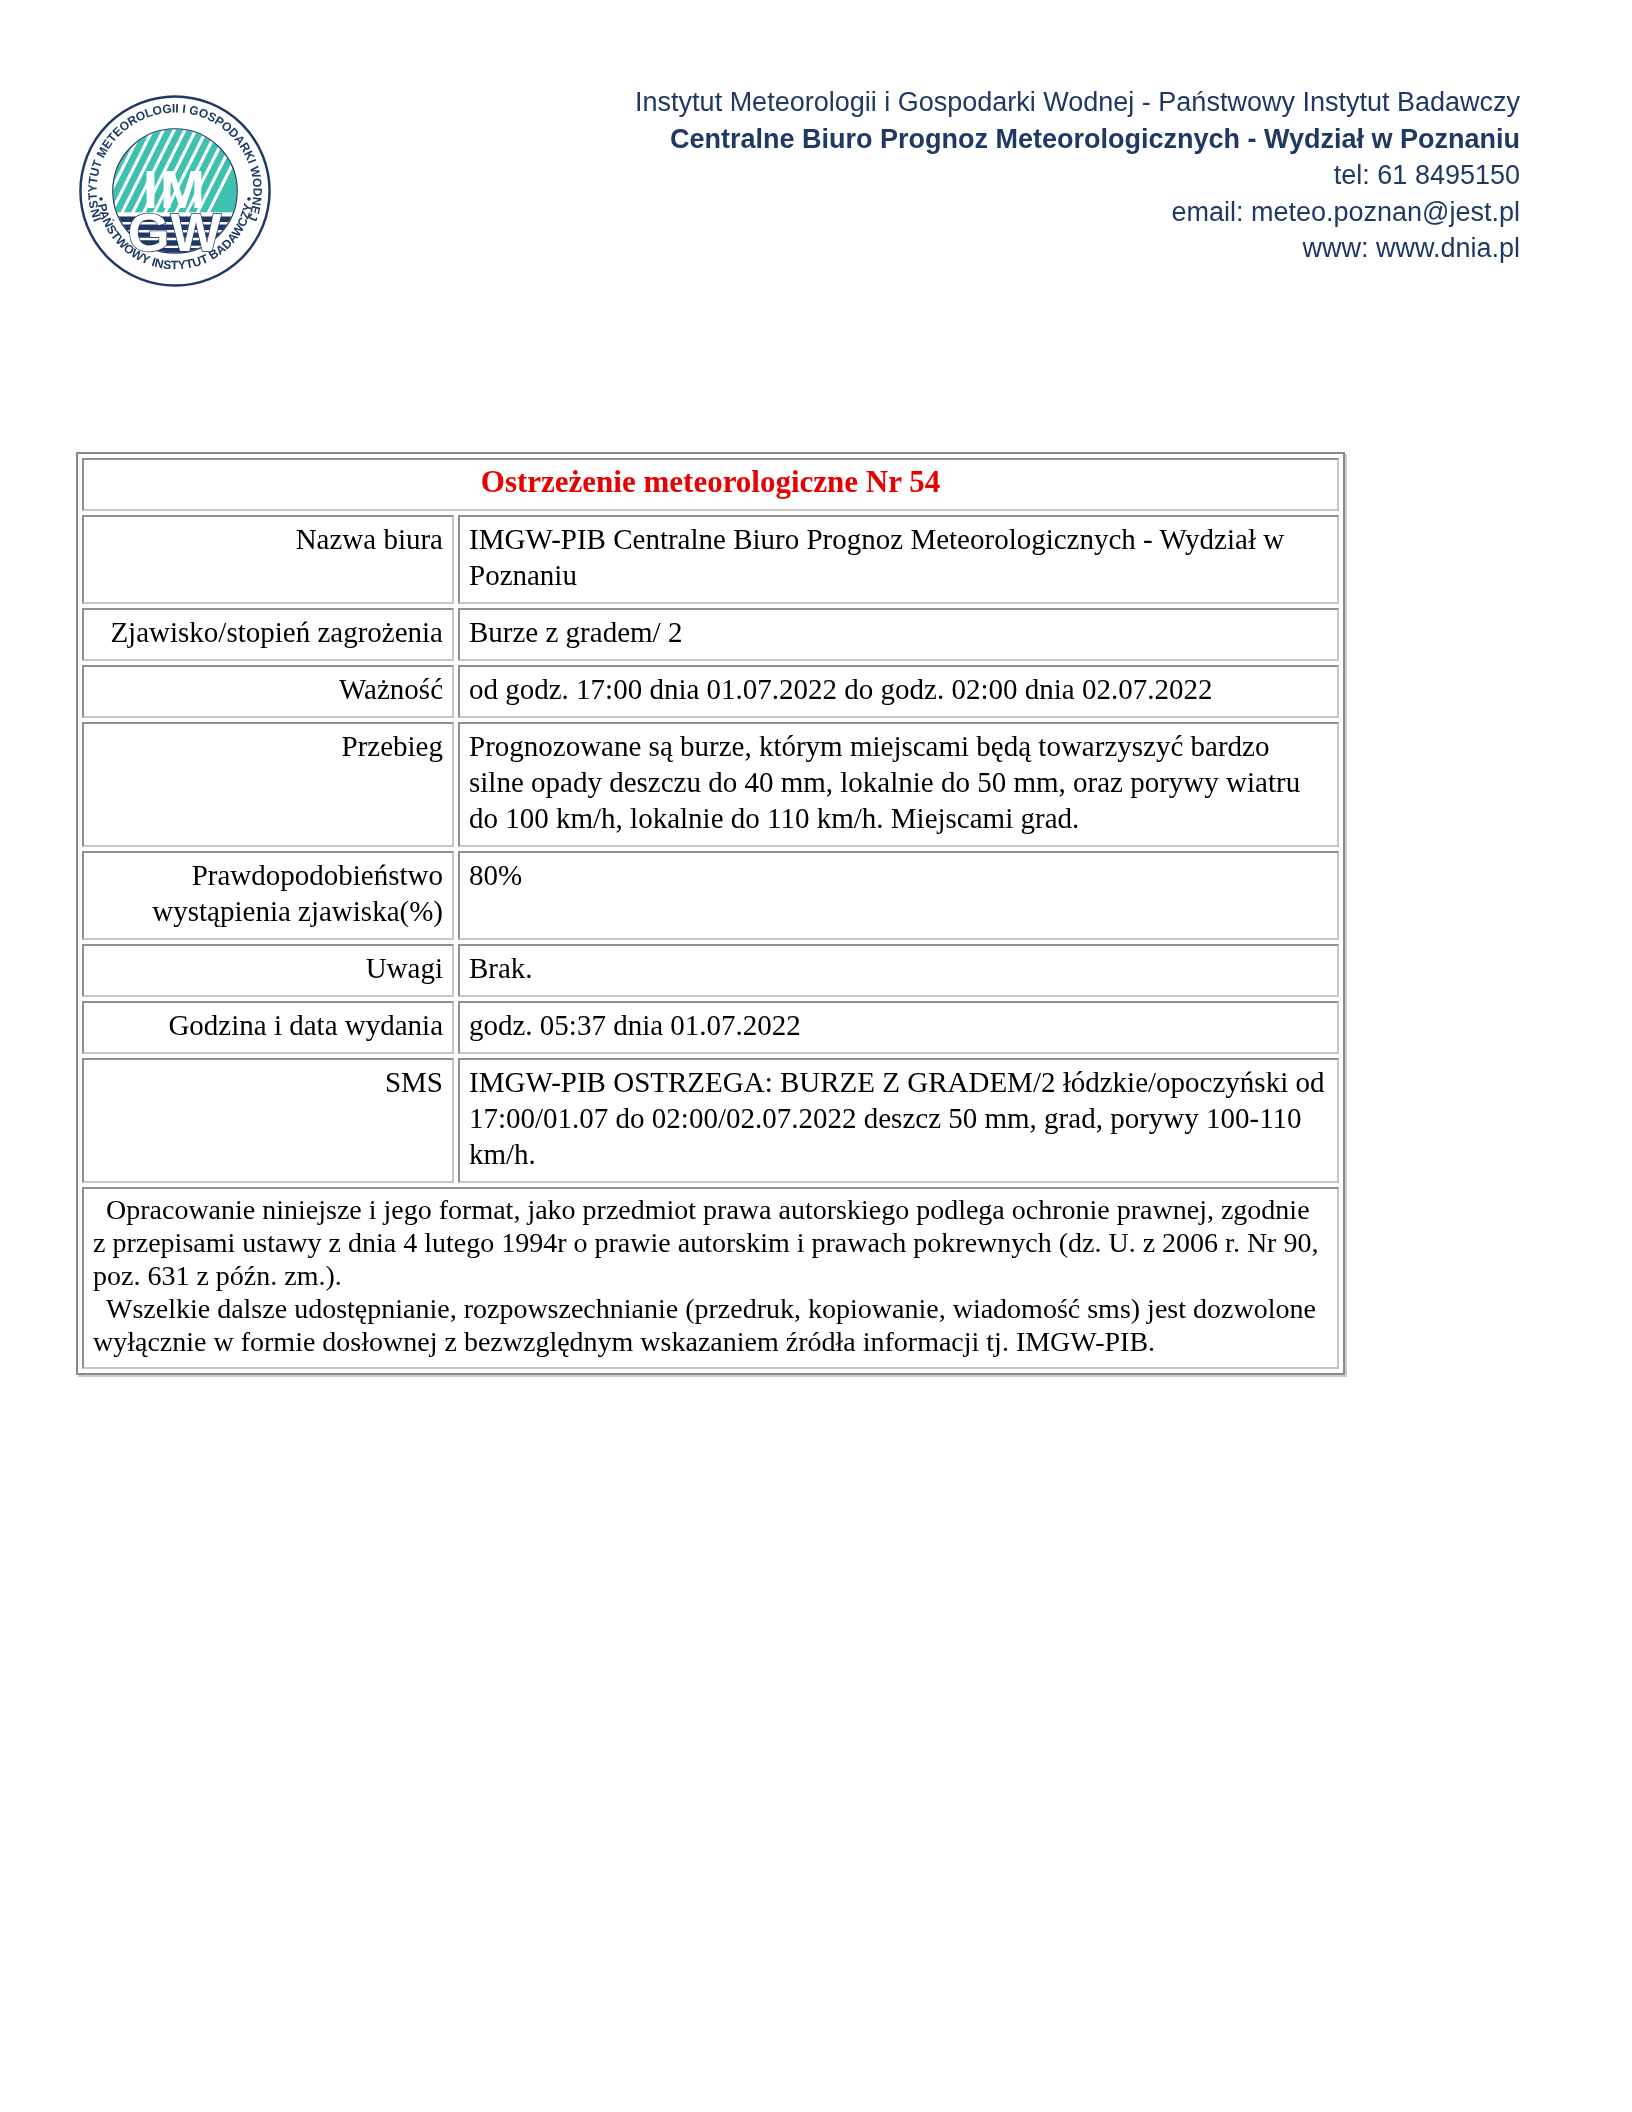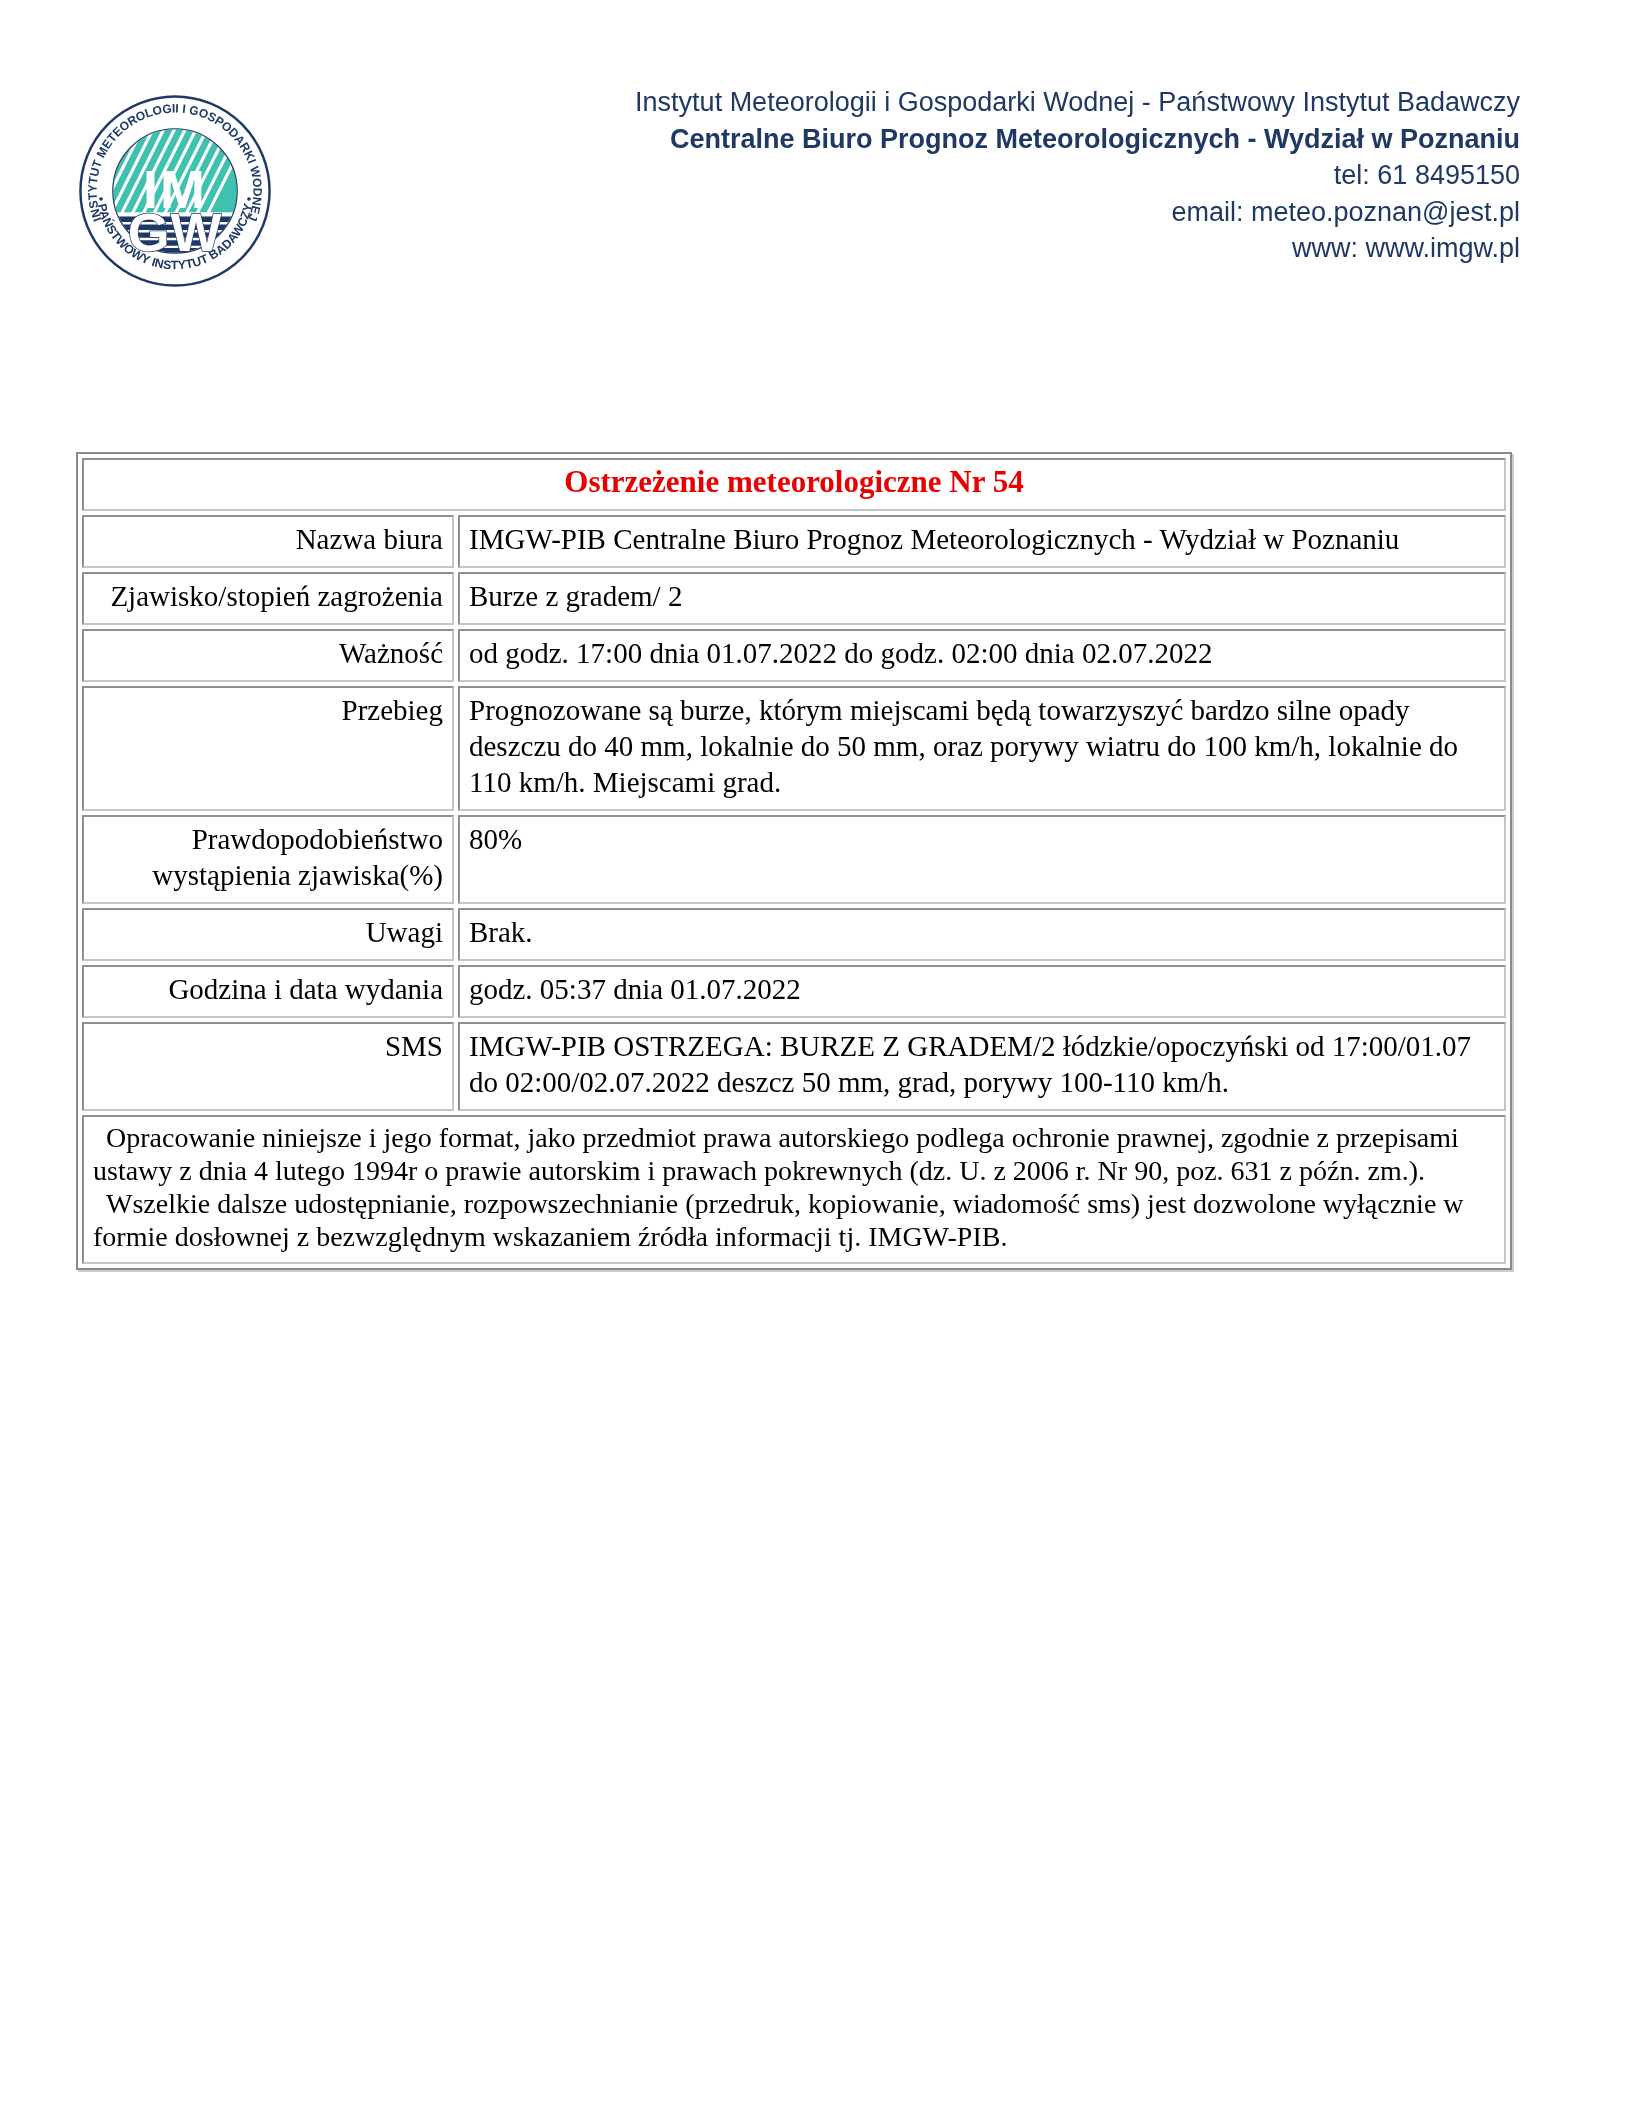--- a/index.html
+++ b/index.html
@@ -36,21 +36,21 @@
     color: #1f3864;
     white-space: nowrap;
   }
   .org-line.bold { font-weight: bold; }
 
   
   table.warning-table {
     position: absolute;
     left: 76px;
     top: 452px;
-    width: 1436px;
+    width: 1269px;
     table-layout: fixed;
     border-collapse: separate;
     border-spacing: 4px;
     border: 2px solid #8a8a8a;
     box-shadow: 2px 2px 0 #cccccc;
     background: #ffffff;
     font-family: "Liberation Serif", serif;
     font-size: 29px;
     color: #000000;
   }
@@ -135,21 +135,21 @@
     <text font-family="Liberation Sans, sans-serif" font-weight="bold" font-size="12.5" fill="#1f3864">
       <textPath href="#arcBottom" startOffset="50%" text-anchor="middle" textLength="238" lengthAdjust="spacingAndGlyphs">• PAŃSTWOWY INSTYTUT BADAWCZY •</textPath>
     </text>
   </svg>
 
   <div class="org-block">
     <div class="org-line">Instytut Meteorologii i Gospodarki Wodnej - Państwowy Instytut Badawczy</div>
     <div class="org-line bold">Centralne Biuro Prognoz Meteorologicznych - Wydział w Poznaniu</div>
     <div class="org-line">tel: 61 8495150</div>
     <div class="org-line">email: meteo.poznan@jest.pl</div>
-    <div class="org-line">www: www.imgw.pl</div>
+    <div class="org-line">www: www.dnia.pl</div>
   </div>
 
   <table class="warning-table">
     <colgroup>
         <col style="width:372px">
         <col>
       </colgroup>
     <tbody>
       <tr>
         <td class="title-cell" colspan="2">Ostrzeżenie meteorologiczne Nr 54</td>

